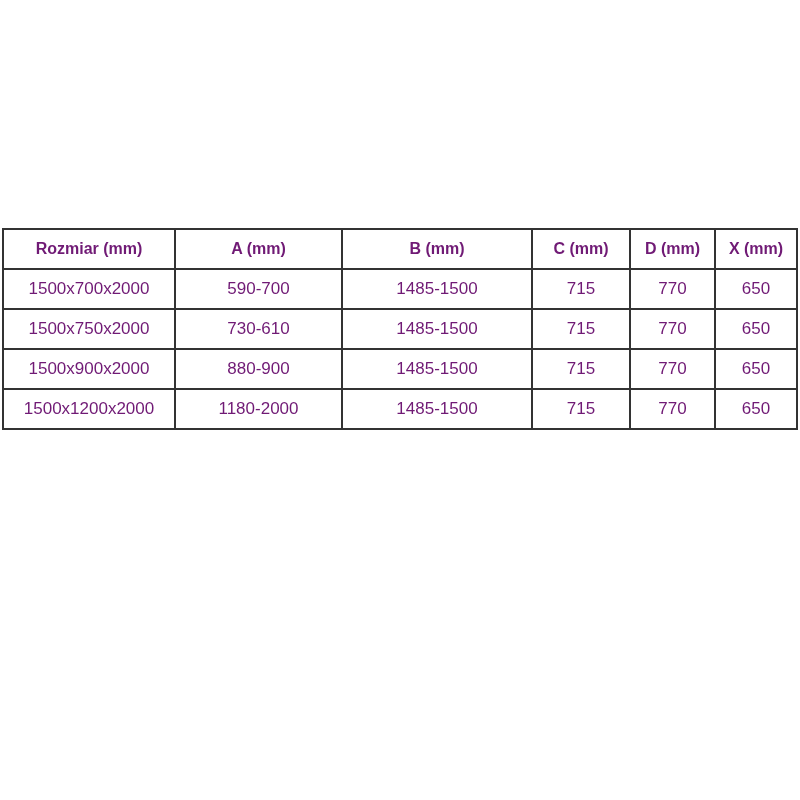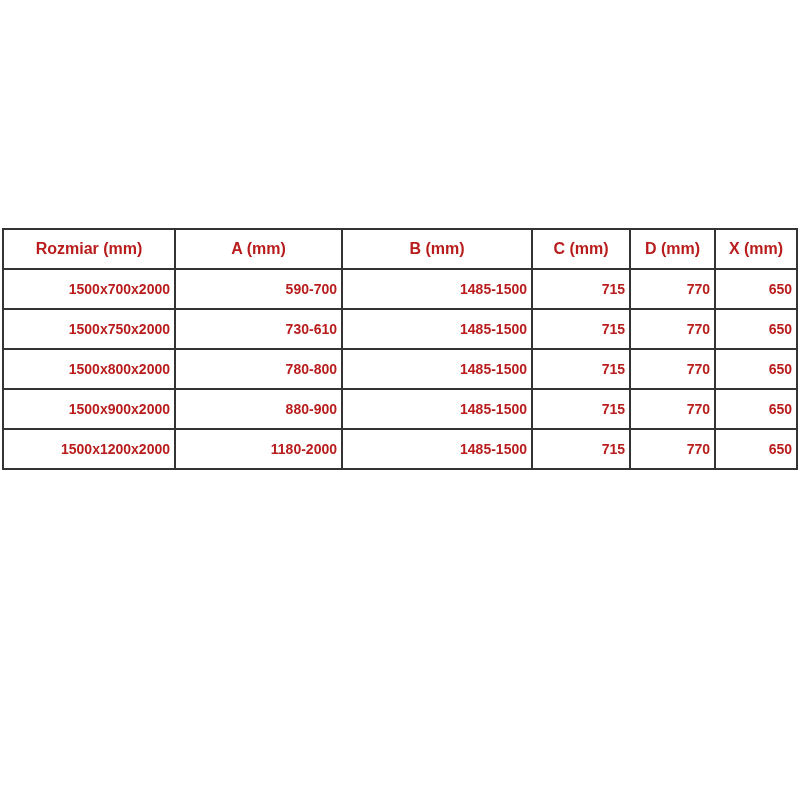--- a/index.html
+++ b/index.html
@@ -17,41 +17,40 @@
     background: #ffffff;
     overflow: hidden;
   }
   table.size-table {
     position: absolute;
     left: 2px;
     top: 228px;
     width: 795px;
     border-collapse: collapse;
     table-layout: fixed;
-    color: #b91c1c;
+    color: #701a75;
   }
   table.size-table th,
   table.size-table td {
     border: 2px solid #333333;
     text-align: center;
     vertical-align: middle;
     height: 38px;
     padding: 0 4px;
     background: #ffffff;
     overflow: hidden;
     white-space: nowrap;
   }
   table.size-table th {
     font-size: 16px;
     font-weight: bold;
   }
   table.size-table td {
-    font-size: 14px;
-    font-weight: bold;
-    text-align: right;
+    font-size: 17px;
+    font-weight: normal;
   }
 </style>
 </head>
 <body>
 
 <div class="page">
   <table class="size-table">
     <colgroup>
       <col style="width:172px">
       <col style="width:167px">
@@ -81,28 +80,20 @@
       </tr>
       <tr>
         <td>1500x750x2000</td>
         <td>730-610</td>
         <td>1485-1500</td>
         <td>715</td>
         <td>770</td>
         <td>650</td>
       </tr>
       <tr>
-        <td>1500x800x2000</td>
-        <td>780-800</td>
-        <td>1485-1500</td>
-        <td>715</td>
-        <td>770</td>
-        <td>650</td>
-      </tr>
-      <tr>
         <td>1500x900x2000</td>
         <td>880-900</td>
         <td>1485-1500</td>
         <td>715</td>
         <td>770</td>
         <td>650</td>
       </tr>
       <tr>
         <td>1500x1200x2000</td>
         <td>1180-2000</td>

